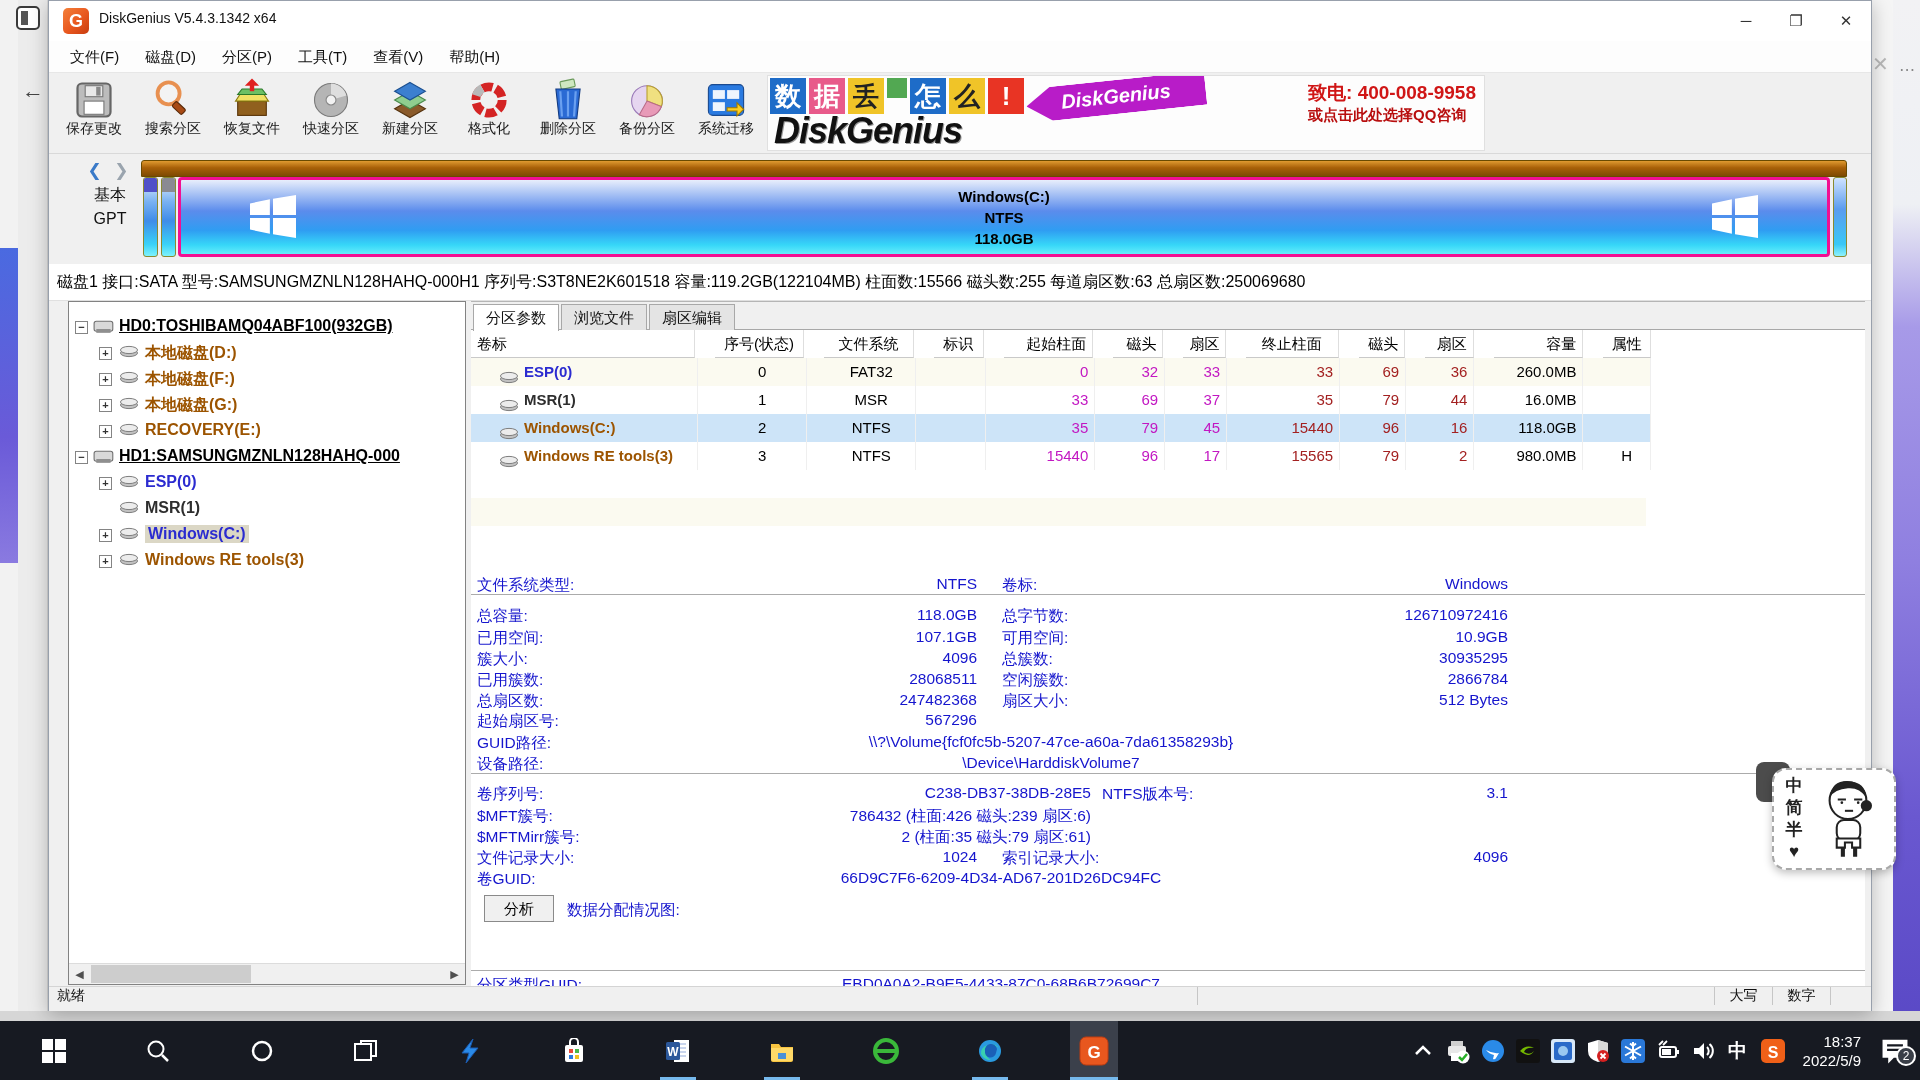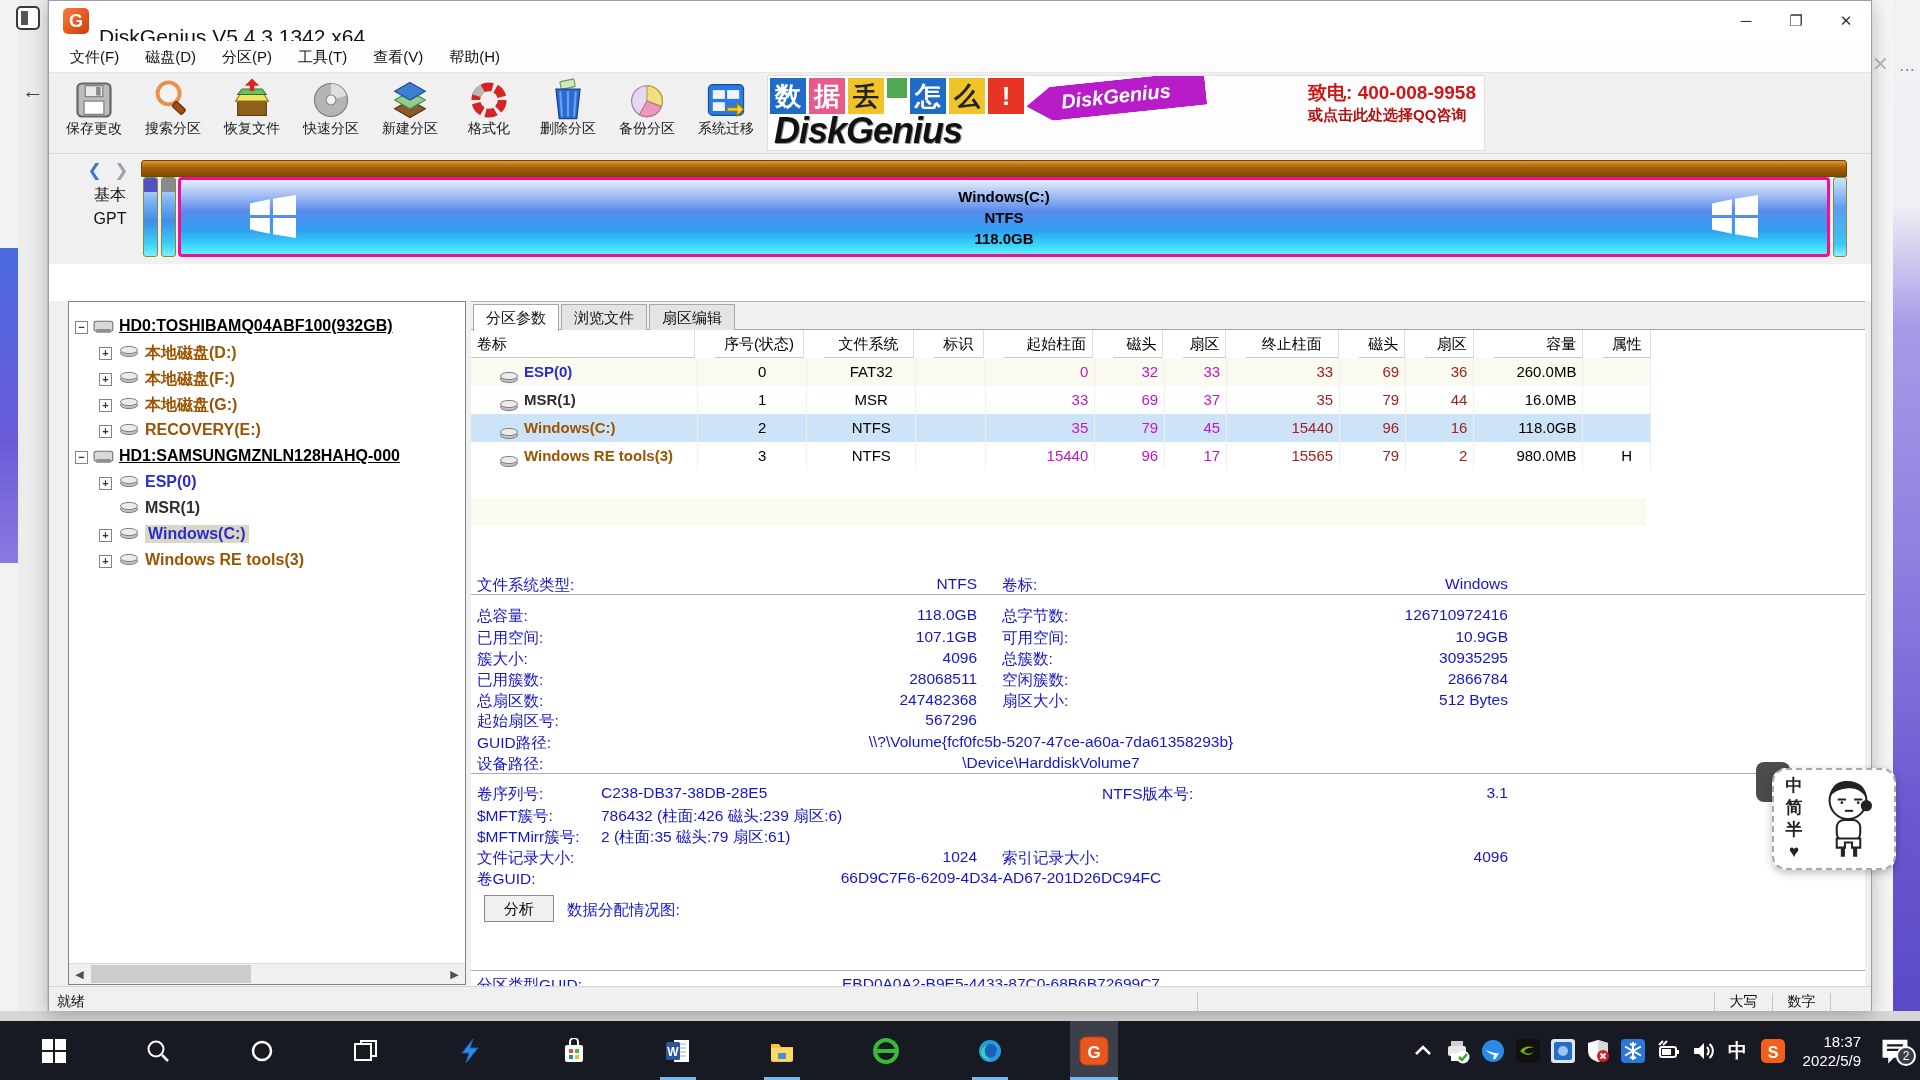--- a/index.html
+++ b/index.html
@@ -24,21 +24,21 @@
 
   
   #app { position:absolute; left:48px; top:0; width:1824px; height:1011px; background:#fff;
     border:1px solid #98a0ac; box-shadow:0 4px 18px rgba(0,0,0,.25); }
 
   
   .titlebar { position:absolute; left:0; top:0; width:100%; height:40px; background:#fff; }
   .app-ico { position:absolute; left:14px; top:7px; width:26px; height:26px; border-radius:5px;
     background:linear-gradient(135deg,#f4803a,#e8571e 55%,#c83d10); color:#fff; font-weight:bold;
     font-size:18px; text-align:center; line-height:26px; }
-  .title-text { position:absolute; left:50px; top:9px; font-size:21px; color:#111;margin-top:15px; }
+  .title-text { position:absolute; left:50px; top:9px; font-size:14px; color:#111; }
   .winbtns { position:absolute; right:0; top:0; height:40px; display:flex; }
   .winbtn { width:50px; height:40px; text-align:center; line-height:40px; font-size:15px; color:#333; }
 
   
   .menubar { position:absolute; left:0; top:40px; width:100%; height:32px; background:#fdfdfd;
     border-bottom:1px solid #e7e7e7; display:flex; align-items:center; padding-left:8px; }
   .menuitem { padding:0 13px; font-size:15px; color:#111; height:100%; line-height:32px; }
 
   
   .toolbar { position:absolute; left:0; top:72px; width:100%; height:81px; background:#f0f0f0;
@@ -119,32 +119,32 @@
   .c-mag { color:#c217c2; } .c-red { color:#a32121; } .c-blk { color:#000; }
   .pname { display:flex; align-items:center; gap:5px; font-weight:bold; }
   .pname svg { flex:none; }
 
   
   .drow { position:absolute; font-size:15.5px; color:#1515cd; height:21px; white-space:nowrap; }
   .drow .dl { position:absolute; left:6px; }
   .drow .dv { position:absolute; left:230px; width:276px; text-align:right; }
   .drow .dv.wide { width:700px; text-align:center; }
   .drow .dv.wide2 { width:600px; text-align:center; }
-  .drow .dv.mid { left:130px; width:490px; text-align:left; }
+  .drow .dv.mid { left:130px; width:490px; text-align:right; }
   .drow .dl2 { position:absolute; left:531px; }
   .drow .dl2.shift { left:631px; }
   .drow .dv2 { position:absolute; left:700px; width:337px; text-align:right; }
   .ddiv { position:absolute; left:0; width:100%; height:1px; background:#ababab; }
   .analyze { position:absolute; left:13px; top:593px; width:70px; height:27px; background:#f0f0f0;
     border:1px solid #8a8a8a; font-size:15px; color:#000; text-align:center; line-height:25px; }
   .alloclabel { position:absolute; left:96px; top:598px; font-size:15.5px; color:#1515cd; }
 
   
   .statusbar { position:absolute; left:0; top:985px; width:100%; height:25px; background:#f0f0f0;
-    border-top:1px solid #d4d4d4; display:flex; align-items:flex-end; font-size:14px; color:#111; }
+    border-top:1px solid #d4d4d4; display:flex; align-items:flex-start; font-size:14px; color:#111; }
   .sb-ready { padding-left:8px; }
   .sb-spacer { flex:1; }
   .sb-sep { width:1px; height:18px; background:#c6c6c6; }
   .sb-cell { width:57px; text-align:center; }
   .sb-end { width:40px; }
 
   
   .taskbar { position:absolute; left:0; top:1021px; width:1920px; height:59px; background:#171a22; z-index:40; }
   .tb-left { position:absolute; left:30px; top:0; height:59px; display:flex; gap:56px; }
   .tb-item { position:relative; width:48px; height:59px; display:flex; align-items:center; justify-content:center; }
@@ -332,20 +332,21 @@
           <polygon points="2,9 21,5 21,20 2,20" fill="#fff"></polygon>
             <polygon points="24,4.5 46,1 46,20 24,20" fill="#fff"></polygon>
           <polygon points="2,23 21,23 21,38 2,34" fill="#fff"></polygon>
             <polygon points="24,23 46,23 46,42 24,38.5" fill="#fff"></polygon>
         </svg>
       </div>
       <div class="repart"></div>
     </div>
   </div>
 
+  <div class="infoline">磁盘1 接口:SATA 型号:SAMSUNGMZNLN128HAHQ-000H1 序列号:S3T8NE2K601518 容量:119.2GB(122104MB) 柱面数:15566 磁头数:255 每道扇区数:63 总扇区数:250069680</div>
 
   <div class="main">
     <div class="treepanel" id="treepanel">
       <div class="hscroll">
         <div class="hs-btn" style="left:0">◀</div>
         <div class="hs-thumb"></div>
         <div class="hs-btn" style="right:0">▶</div>
       </div>
     <div class="treerow" style="top: 12px;">
           <span class="ebox" style="left: 6px;">−</span>

